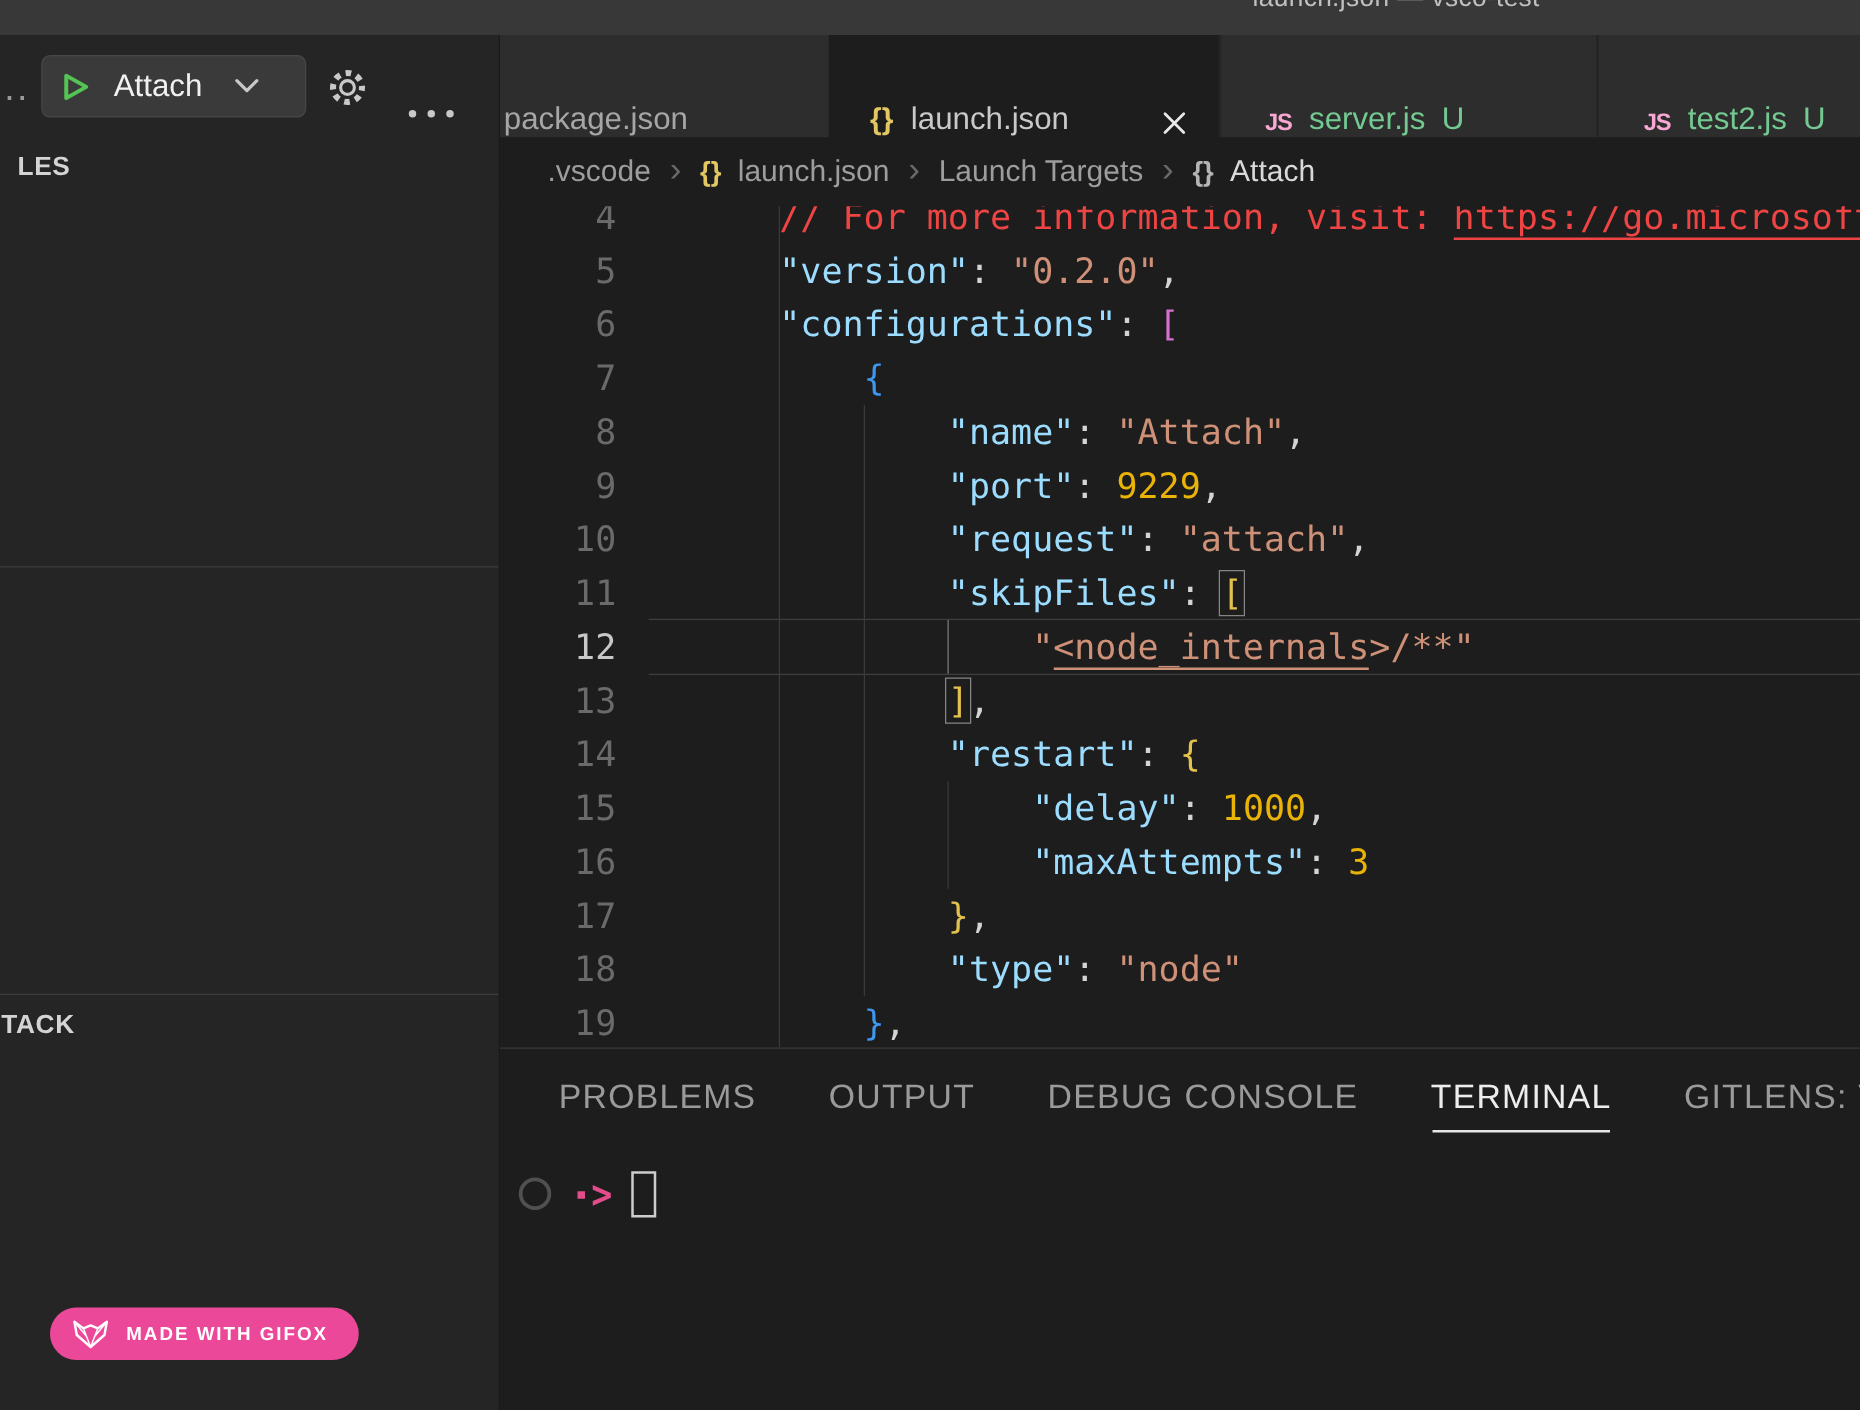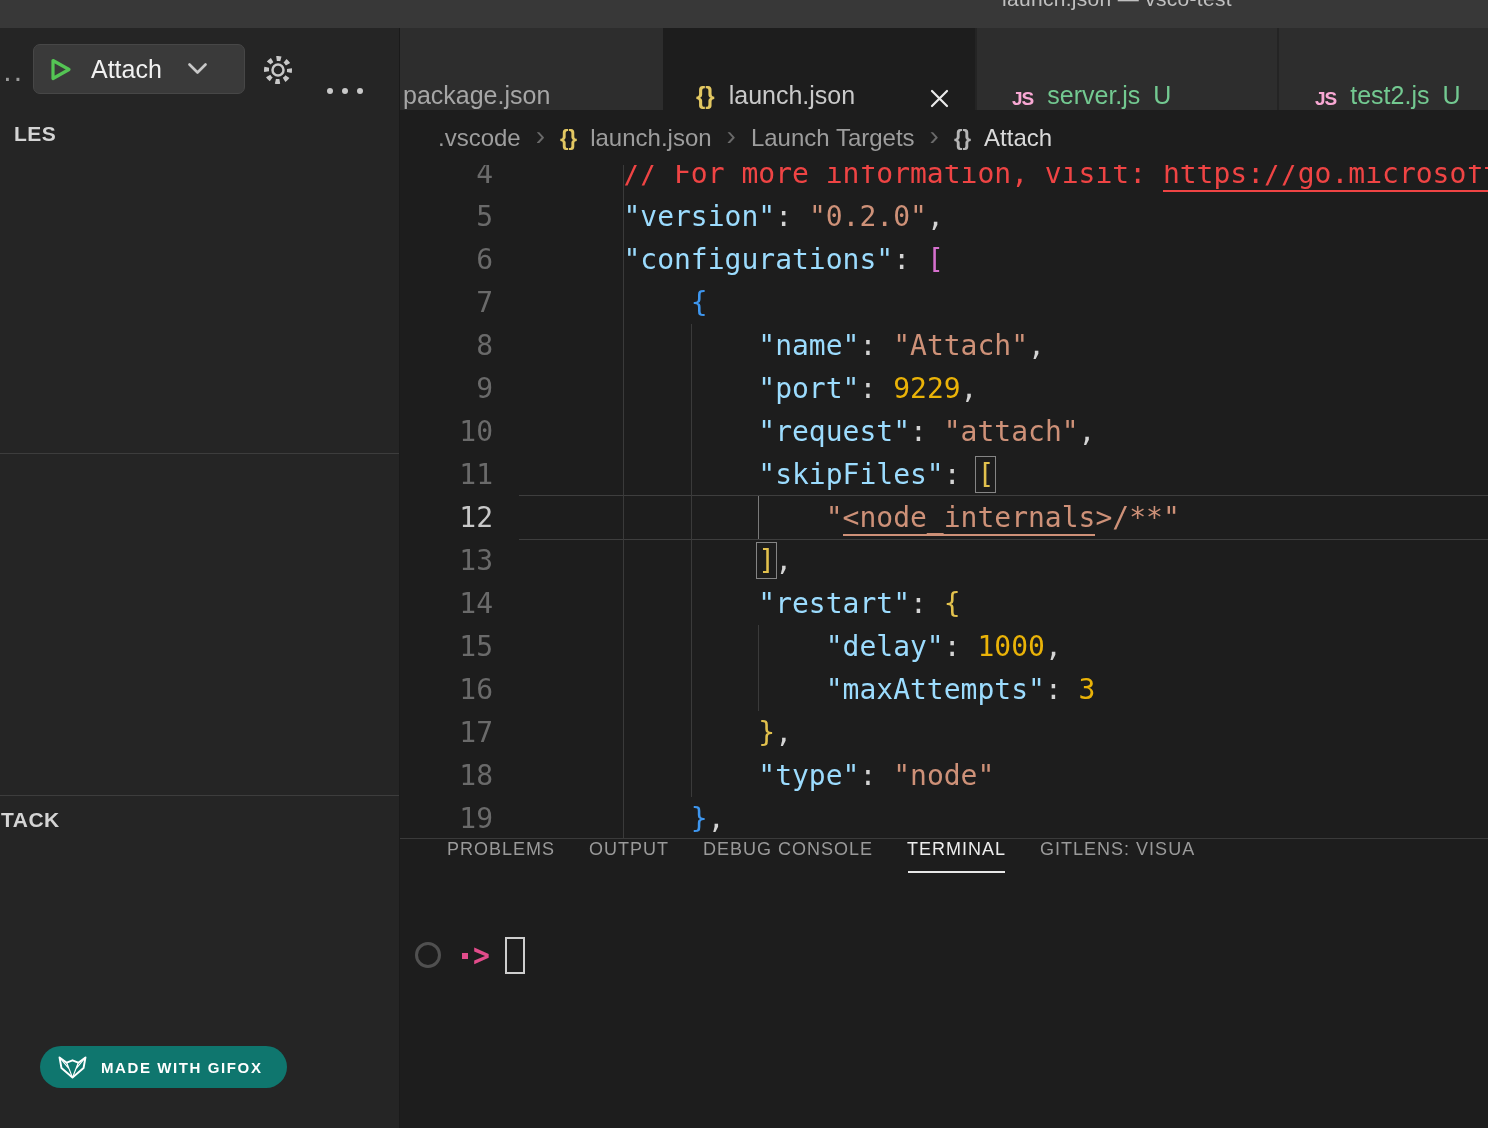--- a/index.html
+++ b/index.html
@@ -14,21 +14,21 @@
   .dbg-toolbar{position:absolute;left:33px;top:16px;width:212px;height:50px;background:#3a3a3a;border:1px solid#474747;
                border-radius:7px;display:flex;align-items:center;padding:0 15px;box-sizing:border-box;}
   .dbg-label{font-size:25px;color:#f1f1f1;margin:0 26px 0 18px;}
   .gear-wrap{position:absolute;left:261px;top:25px;}
   .more-dots{position:absolute;left:327px;top:60px;display:flex;gap:9px;}
   .more-dots i{width:6px;height:6px;border-radius:50%;background:#c8c8c8;display:block;}
   .sec-label{position:absolute;left:1px;font-weight:bold;font-size:21px;color:#d4d4d4;letter-spacing:.5px;white-space:nowrap;}
   .sec-top{top:94px;padding-left:13px;} .sec-bottom{top:780px;}
   .divider{position:absolute;left:0;width:100%;height:1px;background:#3d3d3d;}
   .div1{top:425px;} .div2{top:767px;}
-  .gifox{position:absolute;left:40px;top:1018px;height:42px;border-radius:21px;background:#0f766e;
+  .gifox{position:absolute;left:40px;top:1018px;height:42px;border-radius:21px;background:#ec4899;
          display:flex;align-items:center;padding:0 24px 0 17px;}
   .gifox-text{color:#fff;font-weight:bold;font-size:15px;letter-spacing:1.6px;margin-left:13px;white-space:nowrap;}
   
   .tabbar{position:absolute;left:400px;top:28px;right:0;height:82px;background:#2d2d2d;display:flex;}
   .tab{display:flex;align-items:flex-end;font-size:25px;box-sizing:border-box;white-space:nowrap;overflow:hidden;}
   .tab1{width:263px;color:#a6a6a6;padding-left:3px;}
   .tab2{width:312px;background:#1d1d1d;color:#c9c9c9;padding:0 24px 0 33px;}
   .tab3{width:302px;color:#73C991;padding-left:35px;border-left:2px solid #242424;}
   .tab4{flex:1;color:#73C991;padding-left:36px;border-left:2px solid #242424;min-width:0;}
   .braces-yellow{color:#e3c862;font-weight:bold;font-size:24px;margin-right:14px;}
@@ -56,21 +56,21 @@
   .tok-pun{color:#D4D4D4}.tok-b1{color:#E2C14D}.tok-b2{color:#D670CE}.tok-b3{color:#3E96EE}
   .u{border-bottom:2px solid currentColor;}
   .box{outline:1px solid #858585;outline-offset:1px;}
   .guide{position:absolute;width:1px;background:#3a3a3a;}
   .guide-a{left:223px;top:0;bottom:0;}
   .guide-b{left:291px;top:159px;height:473px;}
   .guide-c1{left:358px;top:331px;height:43px;background:#7a7a7a;}
   .guide-c2{left:358px;top:460px;height:86px;}
   
   .panel{position:absolute;left:400px;top:838px;right:0;bottom:0;background:#1d1d1d;border-top:1px solid #3a3a3a;}
-  .panel-tabs{display:flex;gap:34px;padding-left:47px;height:76px;align-items:flex-start;font-size:18px;
+  .panel-tabs{display:flex;gap:58px;padding-left:47px;height:76px;align-items:center;font-size:27px;
               letter-spacing:1px;color:#9a9a9a;white-space:nowrap;}
   .panel-tab{position:relative;}
   .panel-tab.active{color:#ededed;}
   .panel-tab.active::after{content:"";position:absolute;left:1px;right:1px;bottom:-13px;height:2px;background:#e7e7e7;}
   .term-line{position:absolute;left:15px;top:96px;display:flex;align-items:center;height:40px;}
   .term-circle{width:20px;height:20px;border:3px solid #505050;border-radius:50%;margin-right:21px;}
   .prompt-dot{width:6px;height:6px;background:#E24C8B;margin-right:5px;margin-top:2px;}
   .prompt-chev{font-family:"DejaVu Sans Mono",monospace;font-size:28px;font-weight:bold;color:#E24C8B;
                transform:scaleY(1.15);margin-right:15px;}
   .term-cursor{width:16px;height:33px;border:2px solid #cdcdcd;}

